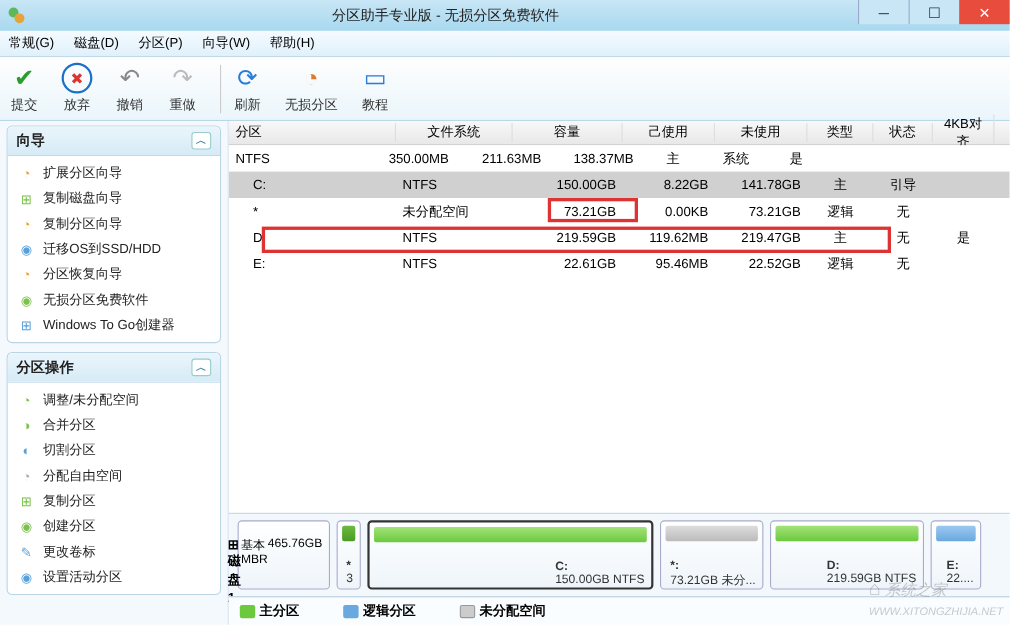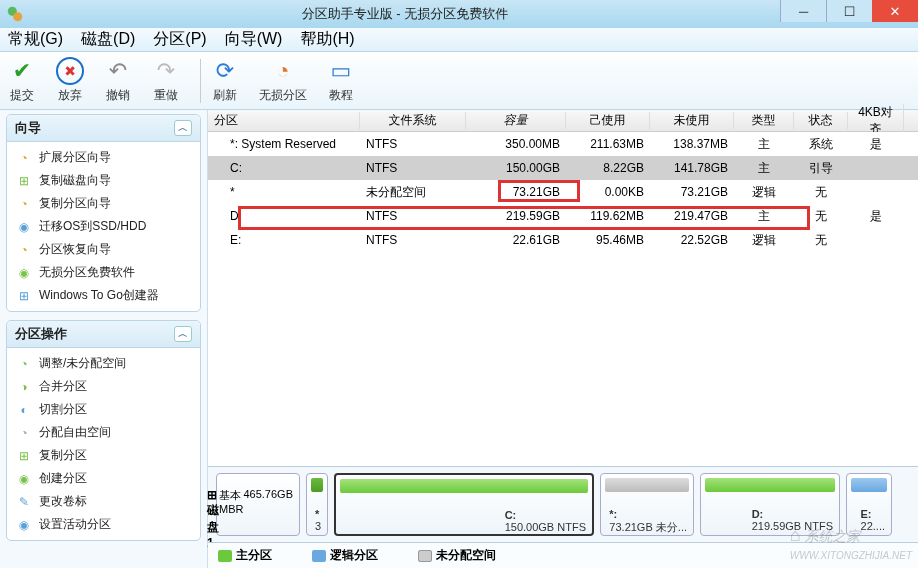--- a/index.html
+++ b/index.html
@@ -6,21 +6,21 @@
 body { background: #fff; width: 918px; height: 568px; overflow: hidden; position: relative; }
 
 .titlebar { height: 28px; background: linear-gradient(#c8e6f5, #a8d8ef); display: flex; align-items: center; position: relative; }
 .titlebar-icon { width: 18px; height: 18px; margin: 0 6px; }
 .titlebar-title { flex: 1; text-align: center; font-size: 13px; color: #222; }
 .winbtns { display: flex; height: 100%; }
 .winbtn { width: 46px; height: 22px; display: flex; align-items: center; justify-content: center; font-size: 13px; }
 .winbtn.min, .winbtn.max { background: #c8e6f5; color: #333; border-left: 1px solid #9ac; }
 .winbtn.close { background: #e74c3c; color: #fff; }
 
-.menubar { height: 24px; background: linear-gradient(#f5fbff, #e0f0fa); border-bottom: 1px solid #b8d8e8; display: flex; align-items: center; padding: 0 8px; font-size: 16px; }
+.menubar { height: 24px; background: linear-gradient(#f5fbff, #e0f0fa); border-bottom: 1px solid #b8d8e8; display: flex; align-items: center; padding: 0 8px; font-size: 12px; }
 .menubar span { margin-right: 18px; cursor: default; }
 
 .toolbar { height: 58px; background: linear-gradient(#fefefe, #eaf5fb); border-bottom: 1px solid #b8d8e8; display: flex; align-items: center; padding: 0 8px; }
 .tbtn { display: flex; flex-direction: column; align-items: center; margin-right: 20px; font-size: 12px; color: #333; }
 .tbtn .ico { width: 28px; height: 28px; margin-bottom: 2px; display: flex; align-items: center; justify-content: center; font-size: 22px; }
 .tsep { width: 1px; height: 44px; background: #ccc; margin: 0 10px 0 0; }
 
 .body-area { display: flex; height: calc(568px - 28px - 24px - 58px); }
 
 .sidebar { width: 208px; background: #f4f9fd; border-right: 1px solid #cde; display: flex; flex-direction: column; overflow-y: auto; }
@@ -29,21 +29,21 @@
 .panel-hdr .chev { font-size: 10px; color: #58a; border: 1px solid #9cc; border-radius: 3px; padding: 0 3px; background: #fff; }
 .panel-body { padding: 4px 2px; }
 .panel-item { display: flex; align-items: center; padding: 3px 6px; font-size: 12px; color: #222; }
 .panel-item .pi-ico { width: 18px; height: 16px; margin-right: 6px; display: inline-flex; align-items: center; justify-content: center; }
 
 .main { flex: 1; display: flex; flex-direction: column; background: #fafdff; position: relative; }
 .grid-hdr { display: flex; height: 22px; background: linear-gradient(#f8f8f8, #e8e8e8); border-bottom: 1px solid #ccc; font-size: 12px; align-items: center; }
 .gh { border-right: 1px solid #ddd; padding: 0 6px; text-align: center; }
 .col-part { width: 152px; text-align: left; }
 .col-fs { width: 106px; }
-.col-cap { width: 100px; font-style: italic; }
+.col-cap { width: 100px; }
 .col-used { width: 84px; }
 .col-free { width: 84px; }
 .col-type { width: 60px; }
 .col-stat { width: 54px; }
 .col-4k { width: 56px; }
 
 .grid-body { flex: 1; overflow: auto; background: #fff; font-size: 12px; position: relative; }
 .disk-hdr { font-weight: bold; padding: 6px 12px; color: #111; }
 .row { display: flex; height: 24px; align-items: center; position: relative; }
 .row.sel { background: #d0d0d0; }
@@ -224,21 +224,20 @@
       <div class="gh col-cap">容量</div>
       <div class="gh col-used">己使用</div>
       <div class="gh col-free">未使用</div>
       <div class="gh col-type">类型</div>
       <div class="gh col-stat">状态</div>
       <div class="gh col-4k">4KB对齐</div>
     </div>
     <div class="grid-body">
       <div id="grid-rows">
           <div class="row">
-            <div class="cell c-part">*: System Reserved</div>
             <div class="cell c-fs">NTFS</div>
             <div class="cell c-cap">350.00MB</div>
             <div class="cell c-used">211.63MB</div>
             <div class="cell c-free">138.37MB</div>
             <div class="cell c-type">主</div>
             <div class="cell c-stat">系统</div>
             <div class="cell c-4k">是</div>
           </div>
           <div class="row sel">
             <div class="cell c-part">C:</div>

